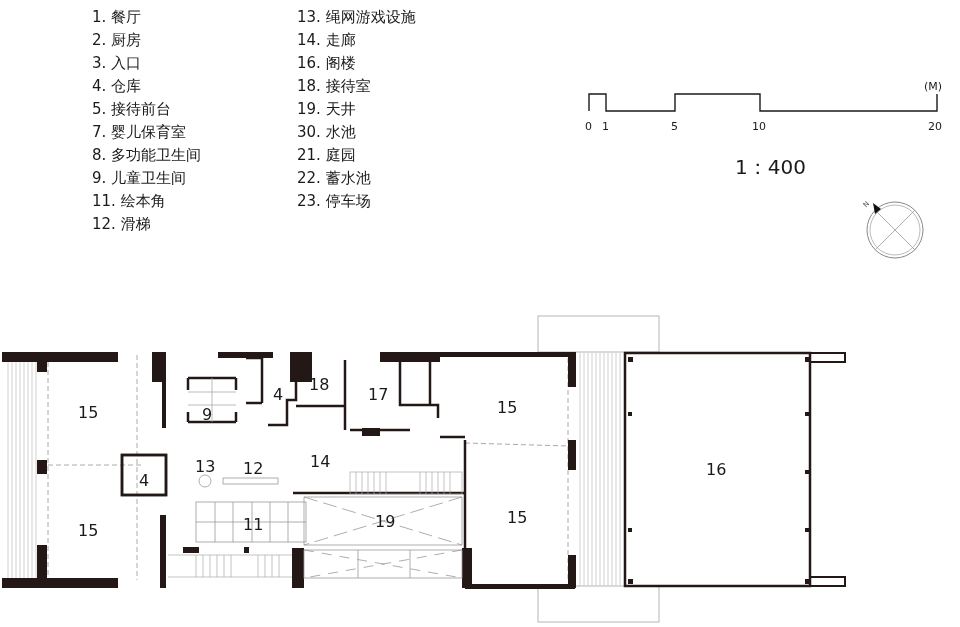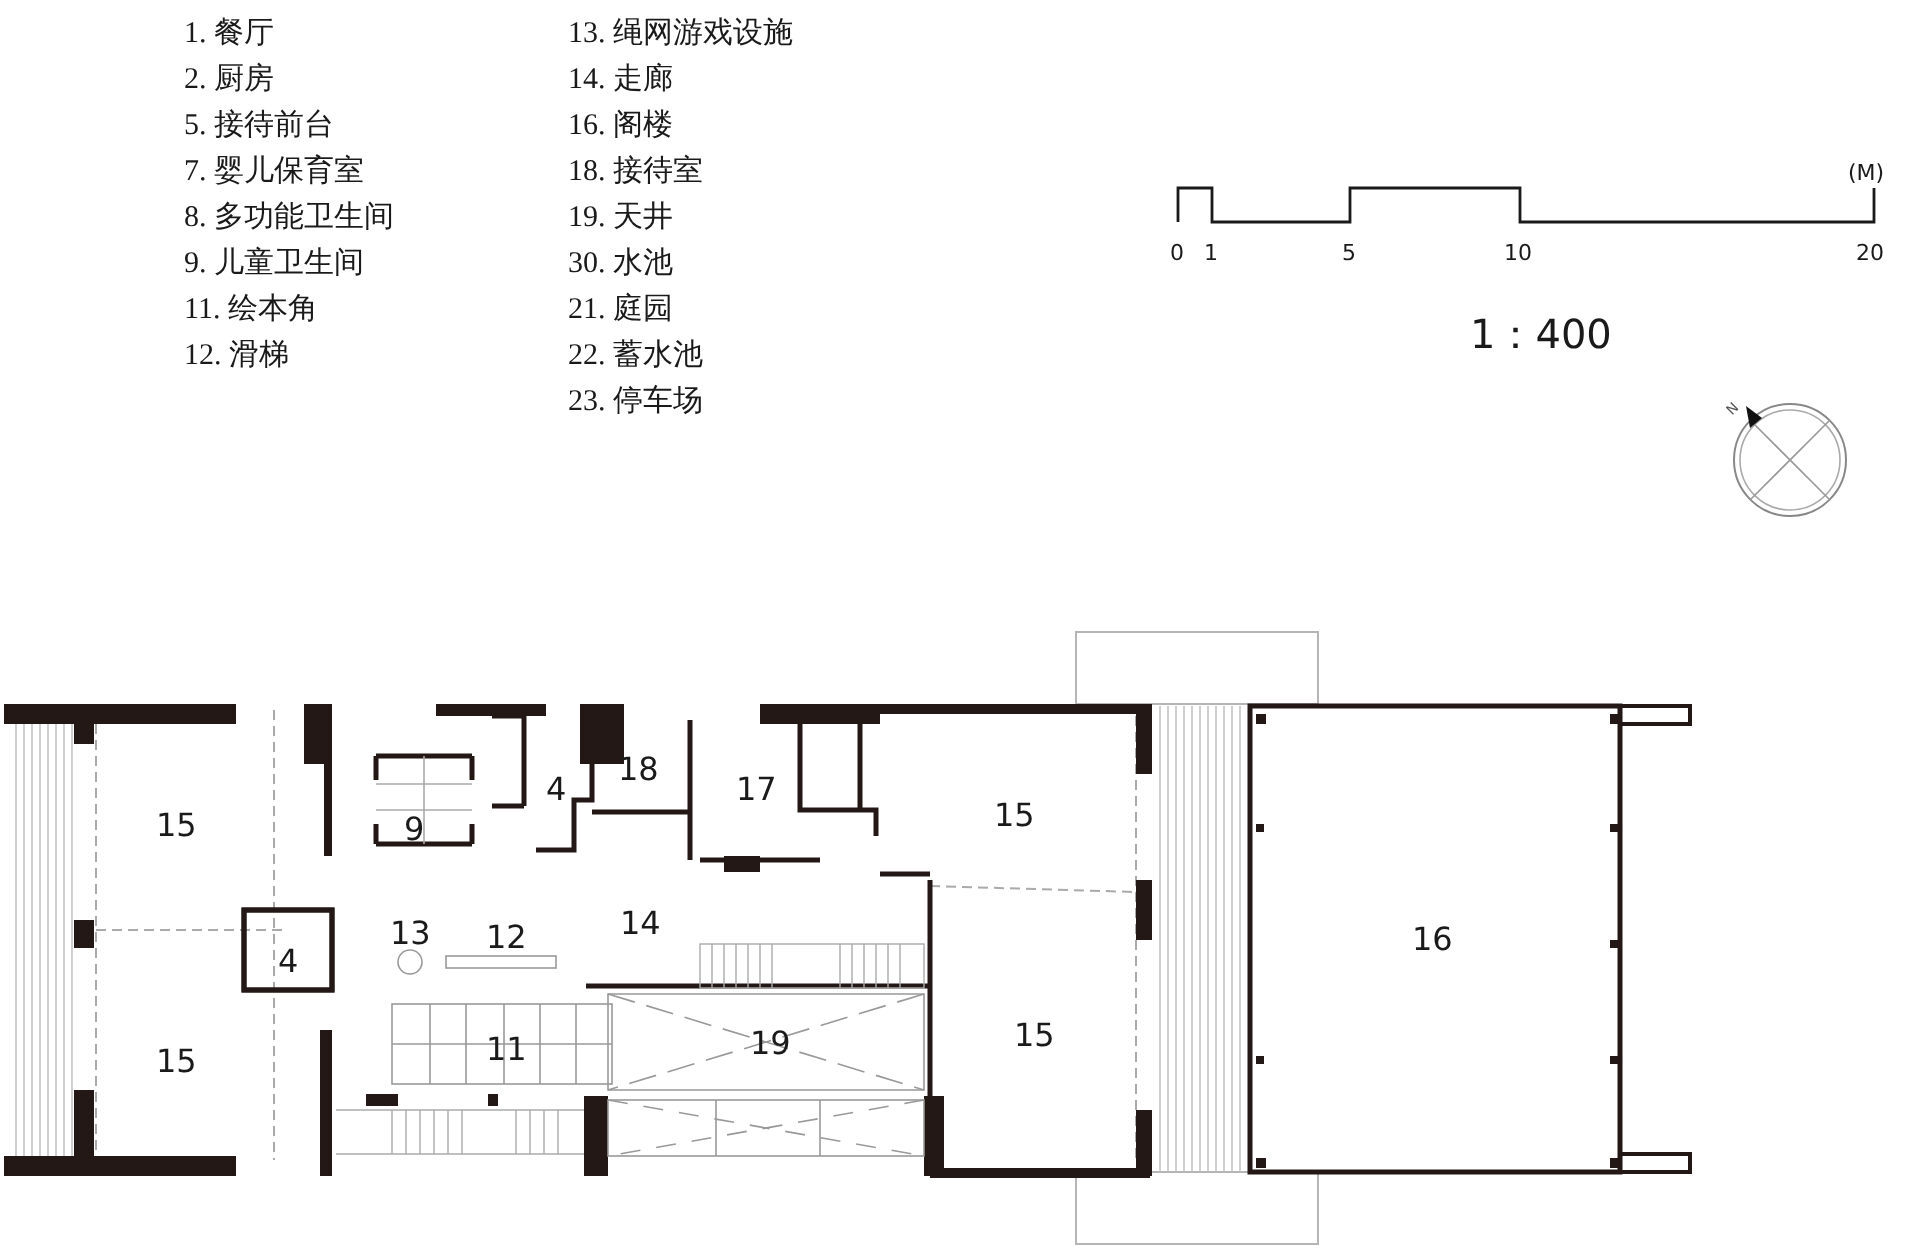--- a/index.html
+++ b/index.html
@@ -1,32 +1,34 @@
 <!DOCTYPE html>
 <html><head>
 <meta charset="utf-8">
 <style>
   html,body{margin:0;padding:0;background:#fff;}
   body{width:960px;height:627px;position:relative;overflow:hidden;font-family:"DejaVu Sans",sans-serif;color:#1a1a1a;}
   .legend{position:absolute;top:6px;font-size:15px;line-height:23px;}
-  .legend .item{white-space:nowrap;font-family:Liberation Serif, serif;}
+  .legend .item{white-space:nowrap;}
   #legend-col1{left:92px;}
-  #legend-col2{left:284px;}
+  #legend-col2{left:297px;}
   #scale{position:absolute;left:580px;top:80px;width:370px;height:110px;}
   #plan{position:absolute;left:0;top:300px;width:960px;height:327px;}
   .room-label{font-family:"DejaVu Sans",sans-serif;font-size:16px;fill:#1a1a1a;}
   .scale-text{font-family:"DejaVu Sans",sans-serif;font-size:11px;fill:#1a1a1a;}
   .ratio-text{font-family:"DejaVu Sans",sans-serif;font-size:20px;fill:#1a1a1a;}
 </style>
 </head>
 <body>
 
 <div class="legend" id="legend-col1">
   <div class="item"><span>1.</span> <span>餐厅</span></div>
   <div class="item"><span>2.</span> <span>厨房</span></div>
+  <div class="item"><span>3.</span> <span>入口</span></div>
+  <div class="item"><span>4.</span> <span>仓库</span></div>
   <div class="item"><span>5.</span> <span>接待前台</span></div>
   <div class="item"><span>7.</span> <span>婴儿保育室</span></div>
   <div class="item"><span>8.</span> <span>多功能卫生间</span></div>
   <div class="item"><span>9.</span> <span>儿童卫生间</span></div>
   <div class="item"><span>11.</span> <span>绘本角</span></div>
   <div class="item"><span>12.</span> <span>滑梯</span></div>
 </div>
 
 <div class="legend" id="legend-col2">
   <div class="item"><span>13.</span> <span>绳网游戏设施</span></div>

